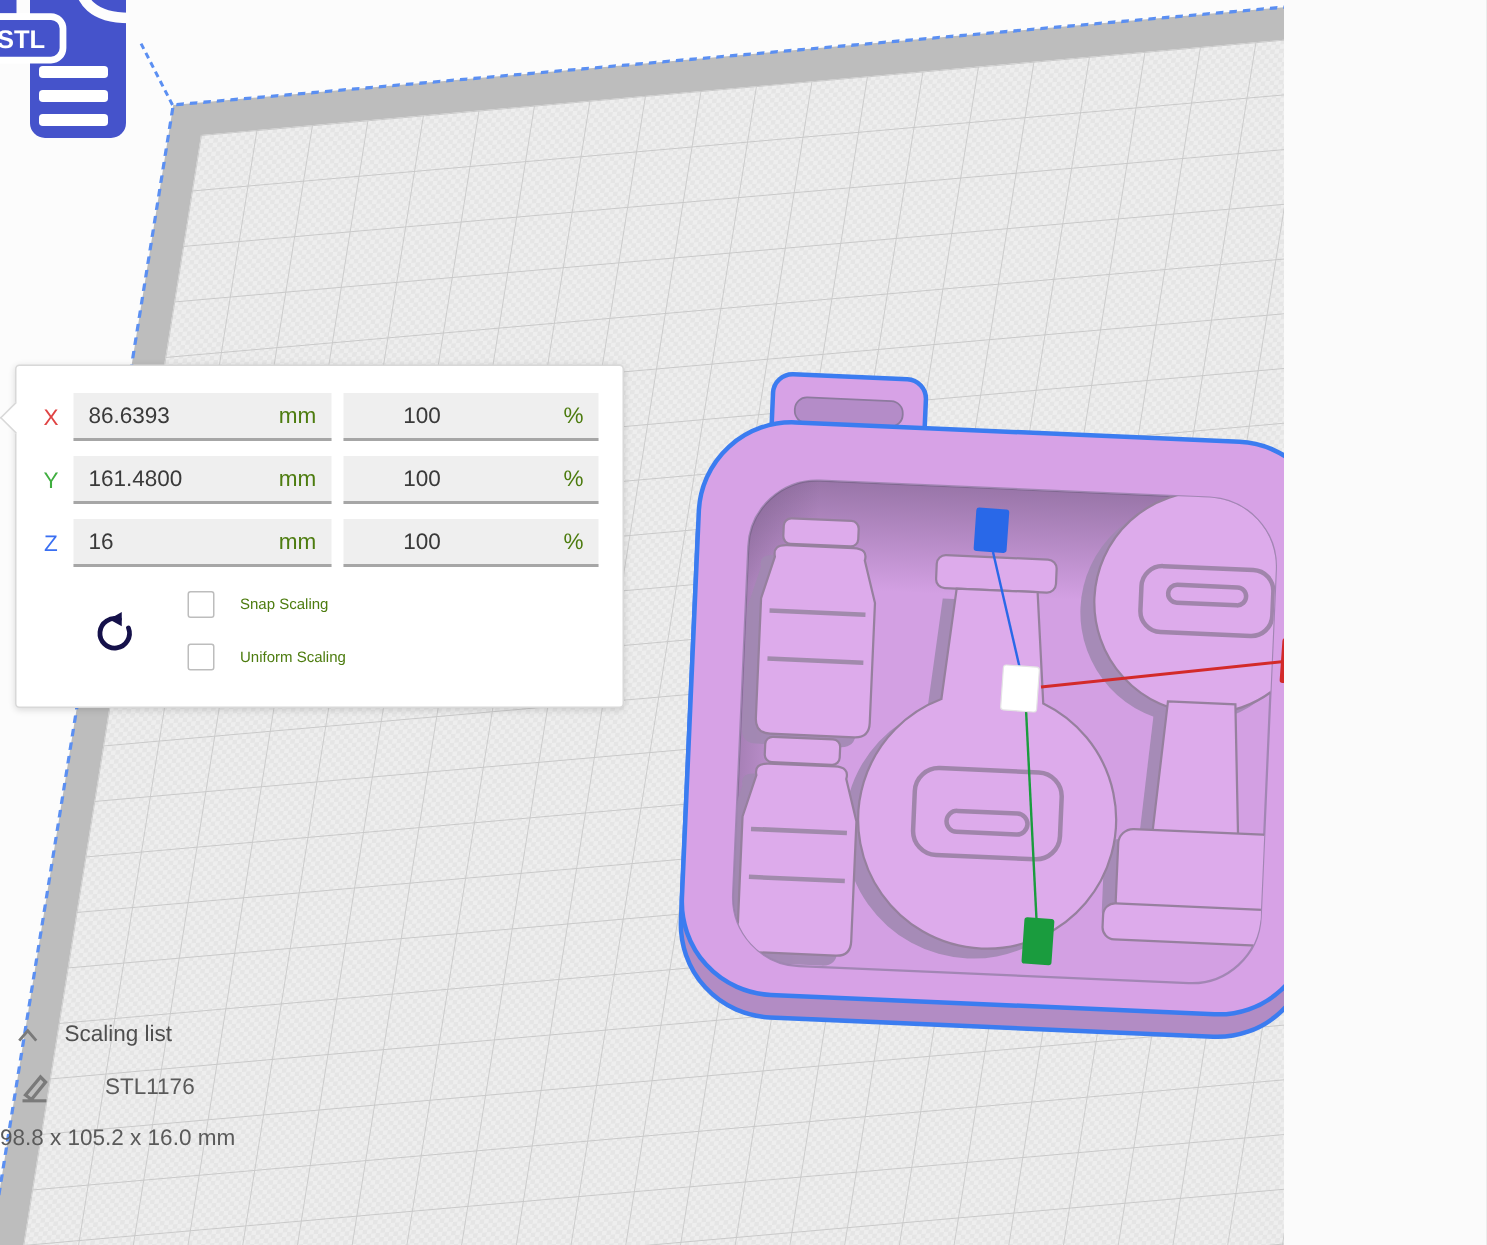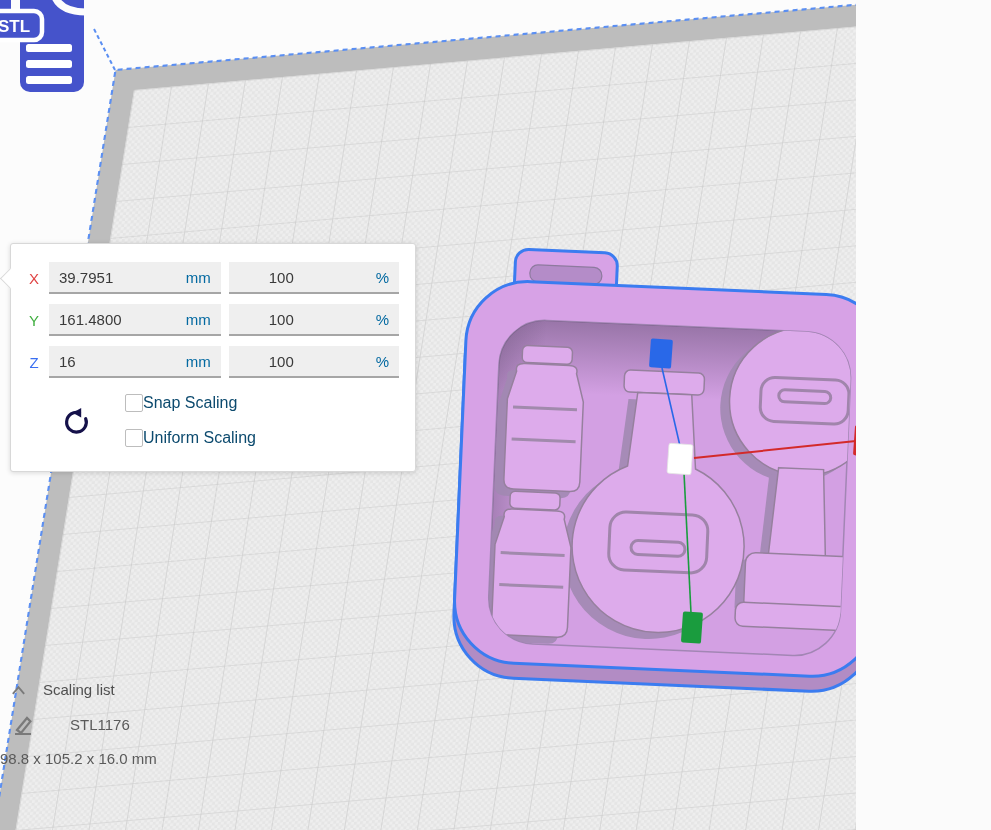--- a/index.html
+++ b/index.html
@@ -14,25 +14,25 @@
   .scale-panel::before{content:"";position:absolute;left:-8px;top:27px;width:14px;height:14px;
     background:#fff;border-left:1px solid #d8d8d8;border-bottom:1px solid #d8d8d8;transform:rotate(45deg);}
   .srow{display:flex;align-items:center;margin:10px 16px 0 14px;}
   .srow.first{margin-top:18px;}
   .axis{width:18px;text-align:center;font-size:15px;flex:none;}
   .axis-x{color:#e04444;}.axis-y{color:#3fae3f;}.axis-z{color:#3a6ff2;}
   .field{height:32px;background:#efefef;border-bottom:2px solid #a6a6a6;display:flex;align-items:center;
     padding:0 10px;font-size:15px;color:#3a3a3a;box-sizing:border-box;cursor:text;}
   .f-mm{width:174px;margin-left:6px;}
   .f-pct{width:172px;margin-left:8px;padding-left:40px;}
-  .unit{margin-left:auto;color:#0369a1;}
+  .unit{margin-left:auto;color:#4d7c0f;}
   .panel-lower{display:flex;align-items:center;gap:34px;margin:16px 0 0 50px;}
   .reset-btn{background:none;border:none;padding:0;cursor:pointer;line-height:0;}
   .cb-col{display:flex;flex-direction:column;gap:17px;}
-  .cb-row{display:flex;align-items:center;gap:0;font-size:16px;color:#0c4a6e;cursor:pointer;}
+  .cb-row{display:flex;align-items:center;gap:17px;font-size:10px;color:#4d7c0f;cursor:pointer;}
   .checkbox{width:18px;height:18px;background:#fff;border:1px solid #bdbdbd;border-radius:2px;box-sizing:border-box;flex:none;}
 
   
   .status{position:absolute;font-size:15px;z-index:6;white-space:nowrap;}
   #objlist{left:10px;top:681px;display:flex;align-items:center;gap:16px;color:#4f4f4f;cursor:pointer;}
   #modelrow{left:13px;top:714px;display:flex;align-items:center;gap:36px;color:#5a5a5a;cursor:pointer;}
   #dims{left:0px;top:750px;color:#5a5a5a;}
   #cubes{left:12px;top:785px;display:flex;gap:10px;z-index:6;}
   .cube-btn{background:none;border:none;padding:0;cursor:pointer;line-height:0;}
 </style>
@@ -148,21 +148,21 @@
     <rect x="26" y="60" width="46" height="8" rx="2.5" fill="#ffffff"></rect>
     <rect x="26" y="76" width="46" height="8" rx="2.5" fill="#ffffff"></rect>
     <rect x="-16" y="11" width="58" height="29" rx="8" fill="#4553cb" stroke="#ffffff" stroke-width="4.5"></rect>
     <text x="14" y="32" text-anchor="middle" font-family="Liberation Sans, sans-serif" font-size="17" font-weight="bold" fill="#ffffff">STL</text>
   </svg>
 
   <div class="scale-panel">
     <div class="srow first">
       <span class="axis axis-x">X</span>
       <div class="field f-mm">
-        <span>39.7951</span>
+        <span>86.6393</span>
         <span class="unit">mm</span>
       </div>
       <div class="field f-pct">
         <span>100</span>
         <span class="unit">%</span>
       </div>
     </div>
     <div class="srow">
       <span class="axis axis-y">Y</span>
       <div class="field f-mm">

